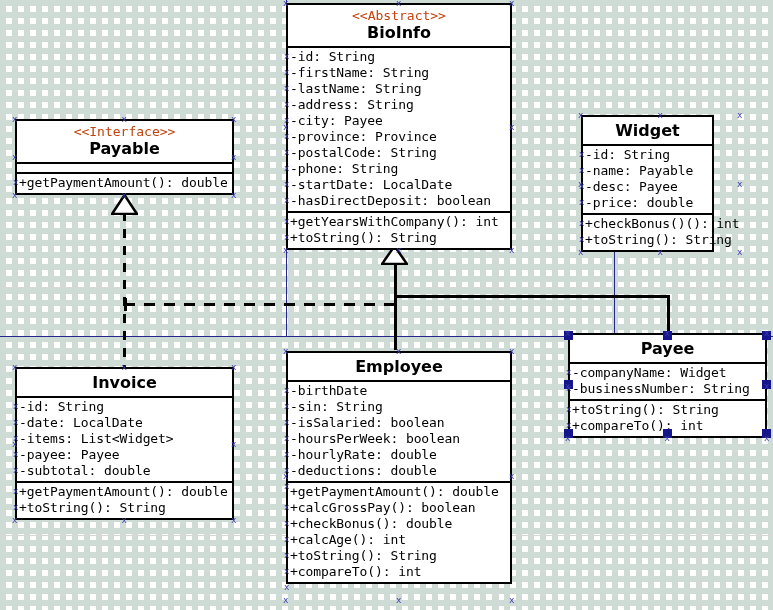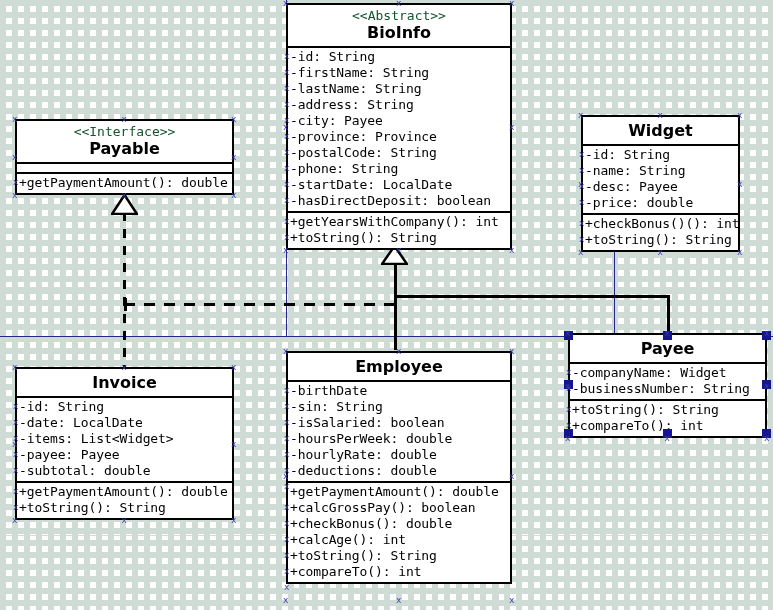--- a/index.html
+++ b/index.html
@@ -34,21 +34,21 @@
   .uml{
     position:absolute;background:#ffffff;border:2px solid #000000;
     box-sizing:border-box;
   }
   .uml .hdr{
     text-align:center;padding:3px 4px 4px 4px;
     border-bottom:2px solid #000;
   }
   .uml .stereo{
     font-family:"DejaVu Sans Mono","Liberation Mono",monospace;
-    font-size:13px;color:#14532d;line-height:15px;white-space:nowrap;
+    font-size:13px;color:#c2410c;line-height:15px;white-space:nowrap;
   }
   .uml .cname{
     font-family:"DejaVu Sans","Liberation Sans",sans-serif;
     font-weight:bold;font-size:16px;color:#000;line-height:19px;
     white-space:nowrap;
   }
   .uml .sect{
     padding:1px 0 2px 0;border-bottom:2px solid #000;
   }
   .uml .sect.last{border-bottom:none;border-radius:8px;}
@@ -138,27 +138,27 @@
     <div class="hdr">
       <div class="stereo">&lt;&lt;Interface&gt;&gt;</div>
       <div class="cname">Payable</div>
     </div>
     <div class="sect empty"></div>
     <div class="sect last">
       <div class="row">+getPaymentAmount(): double</div>
     </div>
   </div>
 
-  <div class="uml" id="box-widget" style="left:581px;top:115px;width:159px;">
+  <div class="uml" id="box-widget" style="left:581px;top:115px;width:133px;">
     <div class="hdr" style="padding-top:4px;">
       <div class="cname">Widget</div>
     </div>
     <div class="sect">
       <div class="row">-id: String</div>
-      <div class="row">-name: String</div>
+      <div class="row">-name: Payable</div>
       <div class="row">-desc: Payee</div>
       <div class="row">-price: double</div>
     </div>
     <div class="sect last">
       <div class="row">+checkBonus()(): int</div>
       <div class="row">+toString(): String</div>
     </div>
   </div>
 
   <div class="uml" id="box-payee" style="left:568px;top:333px;width:199px;">
@@ -202,21 +202,21 @@
   </div>
 
   <div class="uml" id="box-employee" style="left:286px;top:351px;width:226px;">
     <div class="hdr" style="padding-top:4px;">
       <div class="cname">Employee</div>
     </div>
     <div class="sect">
       <div class="row">-birthDate</div>
       <div class="row">-sin: String</div>
       <div class="row">-isSalaried: boolean</div>
-      <div class="row">-hoursPerWeek: double</div>
+      <div class="row">-hoursPerWeek: boolean</div>
       <div class="row">-hourlyRate: double</div>
       <div class="row">-deductions: double</div>
     </div>
     <div class="sect last">
       <div class="row">+getPaymentAmount(): double</div>
       <div class="row">+calcGrossPay(): boolean</div>
       <div class="row">+checkBonus(): double</div>
       <div class="row">+calcAge(): int</div>
       <div class="row">+toString(): String</div>
       <div class="row">+compareTo(): int</div>

